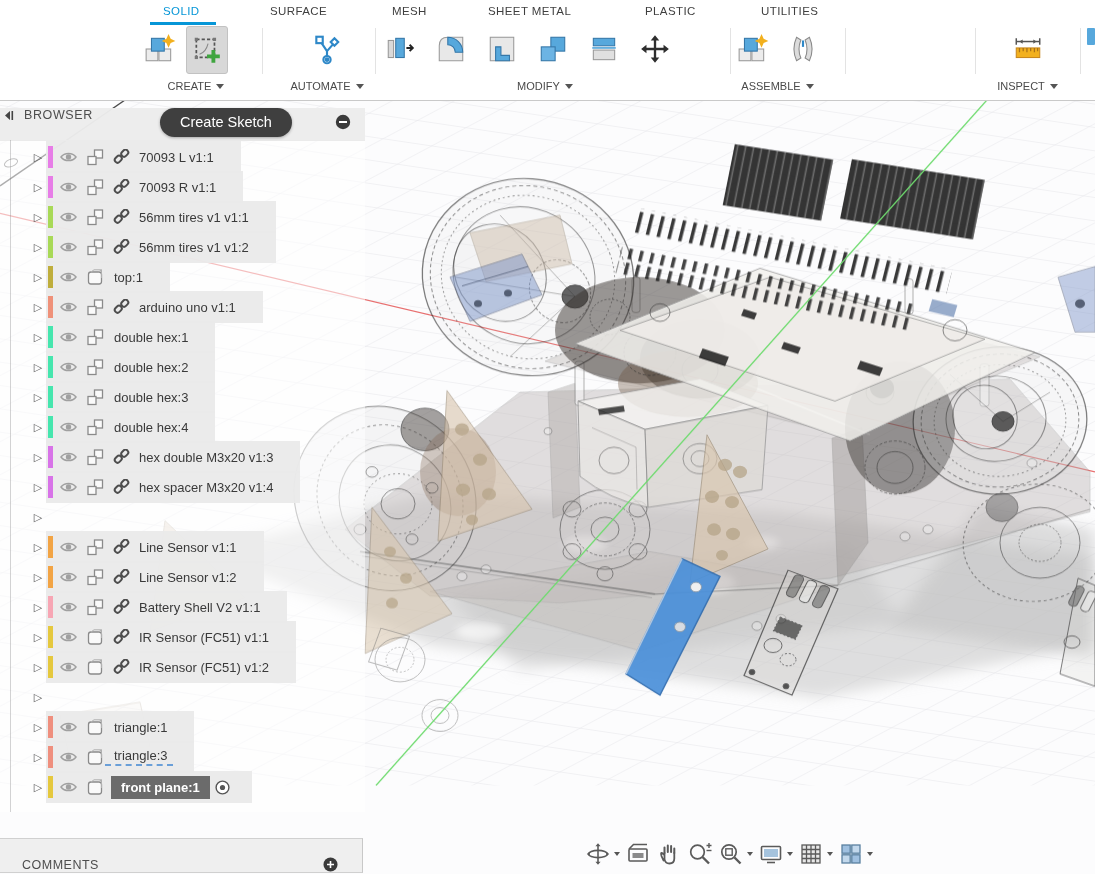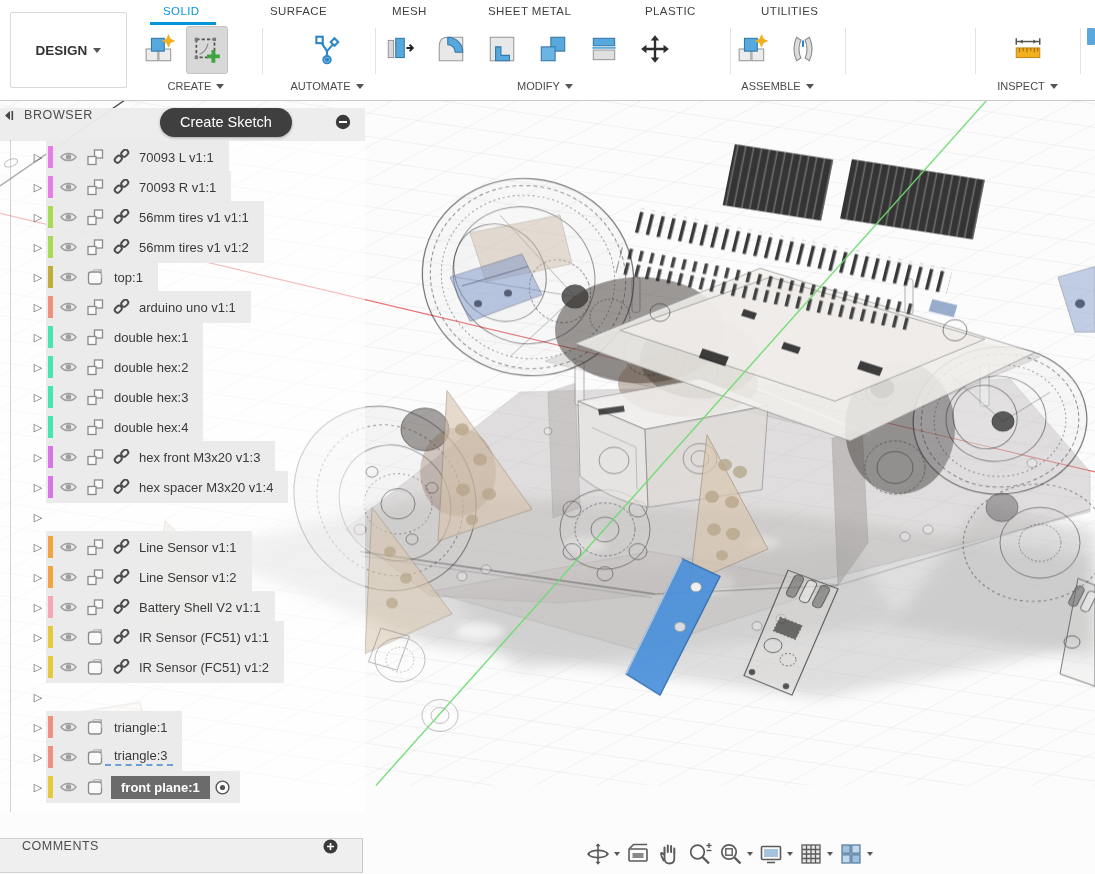--- a/index.html
+++ b/index.html
@@ -26,34 +26,34 @@
 
   
   #browser{position:absolute;left:0;top:108px;width:365px;z-index:20;}
   #browser-header{position:absolute;left:0;top:0;width:365px;height:32px;background:rgba(236,236,236,.97);border-bottom:1px solid #d2d2d2;display:flex;align-items:flex-start;}
   #browser-title{font-size:12.5px;letter-spacing:.6px;color:#4d4d4d;margin-left:8px;}
   #browser-body{position:absolute;left:0;top:32px;width:365px;height:672px;background:rgba(255,255,255,.55);}
   #browser-vline{position:absolute;left:10px;top:32px;width:1px;height:672px;background:rgba(110,110,110,.30);}
   #browser-items{position:absolute;left:0;top:34px;width:365px;}
   .brow{height:30px;display:flex;align-items:center;}
   .brow .arrow{width:16px;margin-left:30px;font-size:11px;color:#555;text-align:center;flex:0 0 auto;}
-  .band{display:inline-flex;align-items:center;background:rgba(234,234,234,.95);height:32px;padding-right:9px;}
+  .band{display:inline-flex;align-items:center;background:rgba(234,234,234,.95);height:32px;padding-right:21px;}
   .cbar{width:5px;height:22px;margin:0 6px 0 2px;flex:0 0 auto;}
   .band svg{flex:0 0 auto;}
   .lbl{font-size:13px;color:#3a3a3a;padding:0 6px 0 9px;white-space:nowrap;}
   .lbl.sel{background:#6b6b6b;color:#fff;font-weight:bold;padding:4px 10px;margin-left:6px;}
   .lbl.dashed{border-bottom:2px dashed #6a9fd8;padding-bottom:1px;}
   .ic-radio{margin-left:4px;}
 
   
   #tooltip{position:absolute;left:160px;top:108px;height:29px;line-height:29px;background:#3f3f3f;color:#fff;font-size:14.5px;padding:0 20px;border-radius:15px;z-index:40;box-shadow:0 1px 3px rgba(0,0,0,.3);}
   #browser-min{position:absolute;left:335px;top:114px;width:16px;height:16px;z-index:41;}
 
   
-  #comments{position:absolute;left:0;top:838px;width:362px;height:33px;background:#efefef;border-top:1px solid #d0d0d0;border-right:1px solid #c8c8c8;border-bottom:1px solid #d0d0d0;display:flex;align-items:flex-start;z-index:25;gap:24px;}
+  #comments{position:absolute;left:0;top:838px;width:362px;height:33px;background:#efefef;border-top:1px solid #d0d0d0;border-right:1px solid #c8c8c8;border-bottom:1px solid #d0d0d0;display:flex;align-items:flex-end;z-index:25;gap:24px;}
   #comments-label{font-size:12.5px;letter-spacing:.5px;color:#4d4d4d;margin-left:22px;flex:1;}
   #comments-add{margin-right:24px;}
 
   
   #viewnav{position:absolute;left:585px;top:841px;display:flex;align-items:center;gap:5px;z-index:25;}
   .nav-item{display:flex;align-items:center;gap:3px;}
   .nav-caret{width:0;height:0;border-left:3.5px solid transparent;border-right:3.5px solid transparent;border-top:4.5px solid #555;}
 </style>
 </head>
 <body>
@@ -321,24 +321,20 @@
       <g>
         <path d="M682,618 L720,638 L660,772 L626,748 Z" fill="#4a90d9" opacity=".92" stroke="#2f6cb0" stroke-width="1.5"></path>
         <line x1="682" y1="618" x2="626" y2="748" stroke="#ffffff" stroke-width="1.5" opacity=".6"></line>
         <circle cx="696" cy="650" r="5.5" fill="#f0f0f0" stroke="#8899aa"></circle>
         <circle cx="680" cy="695" r="5.5" fill="#d8dce2" stroke="#8899aa"></circle>
       </g>
     </svg>
   </div>
 
   <div id="toolbar">
-    <div id="design-btn">
-      <span>DESIGN</span>
-      <span class="caret"></span>
-    </div>
 
     <span class="tab active" style="left:163px">SOLID</span>
     <span class="tab" style="left:270px">SURFACE</span>
     <span class="tab" style="left:392px">MESH</span>
     <span class="tab" style="left:488px">SHEET METAL</span>
     <span class="tab" style="left:645px">PLASTIC</span>
     <span class="tab" style="left:761px">UTILITIES</span>
     <div id="tab-underline"></div>
 
     <div class="tb-group" style="left:140px;width:112px;">
@@ -708,21 +704,21 @@
               <rect x="9.5" y="2" width="8" height="8" fill="#fafafa" stroke="#8a8a8a" stroke-width="1.3"></rect>
               <rect x="3" y="8.5" width="8" height="8" fill="#fafafa" stroke="#8a8a8a" stroke-width="1.3"></rect>
             </svg>
 
         <svg class="ic-link" width="17" height="17" viewBox="0 0 17 17" style="margin-left:8px;">
               <g fill="none" stroke="#4d4d4d" stroke-width="2">
                 <rect x="1.5" y="7.5" width="7.5" height="5.5" rx="2.7" transform="rotate(-45 5.2 10.2)"></rect>
                 <rect x="8" y="1.5" width="7.5" height="5.5" rx="2.7" transform="rotate(-45 11.7 4.2)"></rect>
               </g>
             </svg>
-        <span class="lbl">hex front M3x20 v1:3</span>
+        <span class="lbl">hex double M3x20 v1:3</span>
 
       </span>
     </div>
         <div class="brow">
       <span class="arrow">▷</span>
       <span class="band">
         <span class="cbar" style="background: rgb(216, 115, 232);"></span>
         <svg width="19" height="14" viewBox="0 0 18 14" style="margin-right:7px;">
               <path d="M1.5 7 C5 2.2 13 2.2 16.5 7 C13 11.8 5 11.8 1.5 7 Z" stroke="#a0a0a0" stroke-width="1.5" fill="none"></path>
               <circle cx="9" cy="7" r="2.7" fill="#a0a0a0"></circle>

